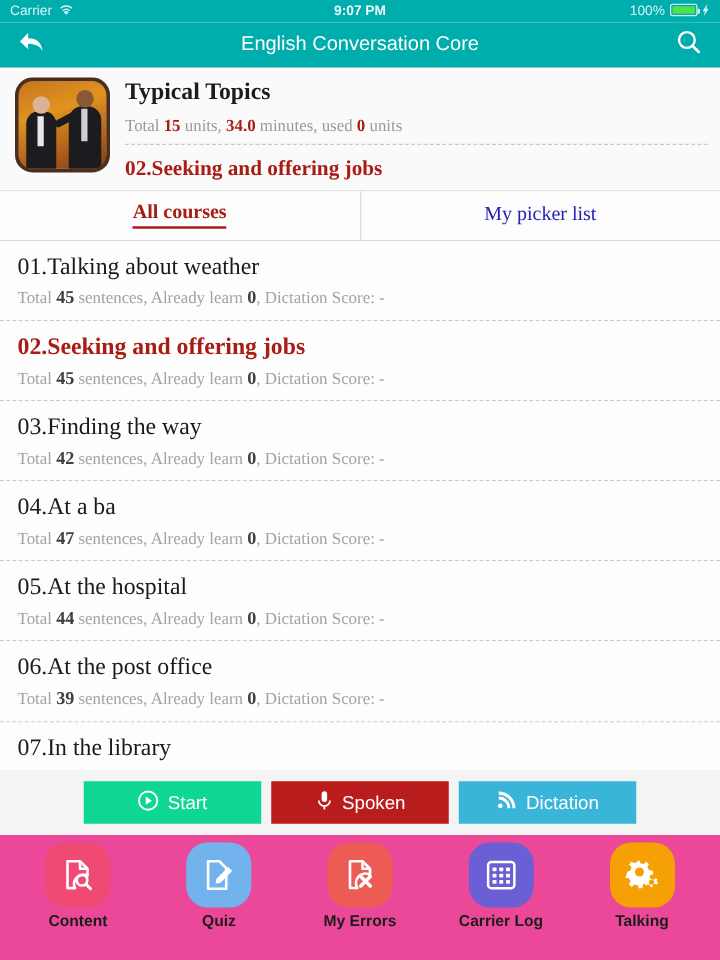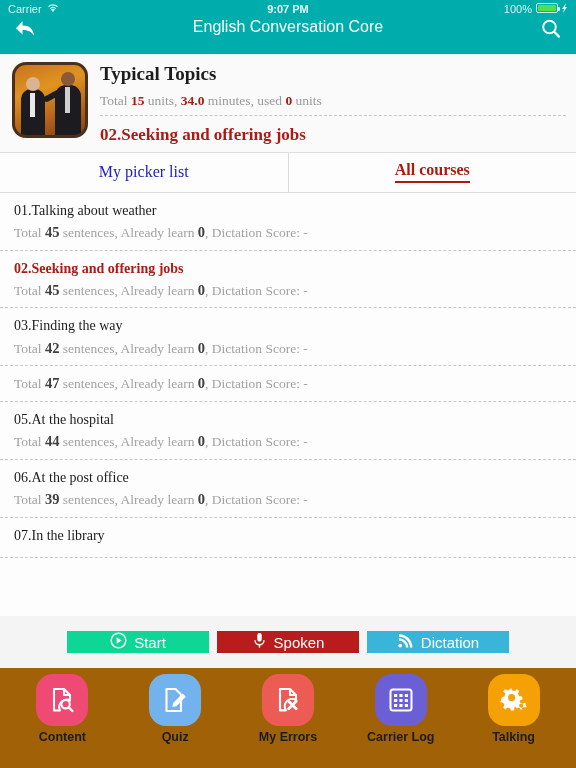--- a/index.html
+++ b/index.html
@@ -22,21 +22,21 @@
     position: absolute; left: 0; right: 0; text-align: center;
     font-size: 11px; font-weight: bold; color: #eafafa; pointer-events: none;
   }
   .sb-right { margin-left: auto; display: flex; gap: 4px; z-index: 2; }
   .batt { width: 22px; height: 10px; border: 1px solid #cfeeee; border-radius: 2px; padding: 1px; position: relative; }
   .batt::after { content:""; position:absolute; right:-3px; top:3px; width:2px; height:4px; background:#cfeeee; border-radius:0 1px 1px 0;}
   .batt i { display: block; height: 100%; width: 100%; background: #4ee14e; border-radius: 1px; }
 
   
   .navbar {
-    height: 36px; background: #00adad; display: flex; align-items: flex-start;
+    height: 36px; background: #00adad; display: flex; align-items: center;
     padding: 0 14px; flex: 0 0 36px; position: relative;
   }
   .nav-title {
     position: absolute; left: 0; right: 0; text-align: center;
     color: #fff; font-size: 16px; pointer-events: none;
   }
   .nav-btn { z-index: 2; cursor: pointer; display: flex; align-items: center; color: #fff; }
   .nav-btn.right { margin-left: auto; }
 
   
@@ -81,42 +81,42 @@
   }
   .tab:first-child { border-right: 1px solid #dcdcdc; }
   .tab.active { color: #a81c14; font-weight: bold; }
   .tab.active .tab-label { border-bottom: 2.5px solid #a81c14; padding-bottom: 2px; }
   .tab.inactive { color: #2222b4; }
 
   
   .list { flex: 1 1 auto; overflow: hidden; background: #fdfdfd; }
   .row { padding: 9px 14px 8px 14px; border-bottom: 1px dashed #c9c9c9; background: #fdfdfd; cursor: pointer; }
   .row-title {
-    font-family: "Liberation Serif", serif; font-size: 14px; color: #1a1a1a;
+    font-family: "Liberation Serif", serif; font-size: 19px; color: #1a1a1a;
     line-height: 1.25; margin-bottom: 5px;
   }
   .row.selected .row-title { color: #a81c14; font-weight: bold; }
   .row-meta { font-family: "Liberation Serif", serif; font-size: 13.5px; color: #a2a2a2; line-height: 1.2; }
   .row-meta b { color: #404040; font-weight: bold; font-size: 14.5px; }
 
   
   .actions {
     flex: 0 0 52px; display: flex; align-items: center; justify-content: center;
     gap: 8px; background: #f4f4f4;
   }
   .action-btn {
-    width: 142px; height: 22px; display: flex; align-items: center; justify-content: center;
+    width: 142px; height: 34px; display: flex; align-items: center; justify-content: center;
     gap: 7px; color: #fff; font-size: 15px; cursor: pointer;
   }
   .action-btn svg { flex: 0 0 auto; }
 
   
   .tabbar {
     flex: 0 0 100px; display: flex; align-items: flex-start; justify-content: space-around;
-    background: #a16207; padding: 6px 6px 0 6px;
+    background: #ec4899; padding: 6px 6px 0 6px;
   }
   .tabitem { display: flex; flex-direction: column; align-items: center; gap: 4px; cursor: pointer; width: 92px; }
   .tabicon {
     width: 52px; height: 52px; border-radius: 17px; display: flex;
     align-items: center; justify-content: center;
   }
   .tablabel { font-size: 12.5px; color: #1c1c1c; font-weight: bold; text-align: center; }
 </style>
 </head>
 <body>
@@ -183,42 +183,43 @@
         <span>minutes,</span>
         <span>used</span>
         <b>0</b>
         <span>units</span>
       </div>
       <div class="topic-sub">02.Seeking and offering jobs</div>
     </div>
   </div>
 
   <div class="tabs">
+    <div class="tab active">
+      <span class="tab-label">All courses</span>
+    </div>
     <div class="tab inactive">
       <span class="tab-label">My picker list</span>
-    </div>
-    <div class="tab active">
-      <span class="tab-label">All courses</span>
     </div>
   </div>
 
   <div class="list" id="course-list">
       <div class="row">
         <div class="row-title">01.Talking about weather</div>
         <div class="row-meta"><span>Total</span> <b>45</b> <span>sentences,</span> <span>Already learn</span> <b>0</b><span>, Dictation Score:</span> <span>-</span></div>
       </div>
       <div class="row selected">
         <div class="row-title">02.Seeking and offering jobs</div>
         <div class="row-meta"><span>Total</span> <b>45</b> <span>sentences,</span> <span>Already learn</span> <b>0</b><span>, Dictation Score:</span> <span>-</span></div>
       </div>
       <div class="row">
         <div class="row-title">03.Finding the way</div>
         <div class="row-meta"><span>Total</span> <b>42</b> <span>sentences,</span> <span>Already learn</span> <b>0</b><span>, Dictation Score:</span> <span>-</span></div>
       </div>
       <div class="row">
+        <div class="row-title">04.At a ba</div>
         <div class="row-meta"><span>Total</span> <b>47</b> <span>sentences,</span> <span>Already learn</span> <b>0</b><span>, Dictation Score:</span> <span>-</span></div>
       </div>
       <div class="row">
         <div class="row-title">05.At the hospital</div>
         <div class="row-meta"><span>Total</span> <b>44</b> <span>sentences,</span> <span>Already learn</span> <b>0</b><span>, Dictation Score:</span> <span>-</span></div>
       </div>
       <div class="row">
         <div class="row-title">06.At the post office</div>
         <div class="row-meta"><span>Total</span> <b>39</b> <span>sentences,</span> <span>Already learn</span> <b>0</b><span>, Dictation Score:</span> <span>-</span></div>
       </div>

